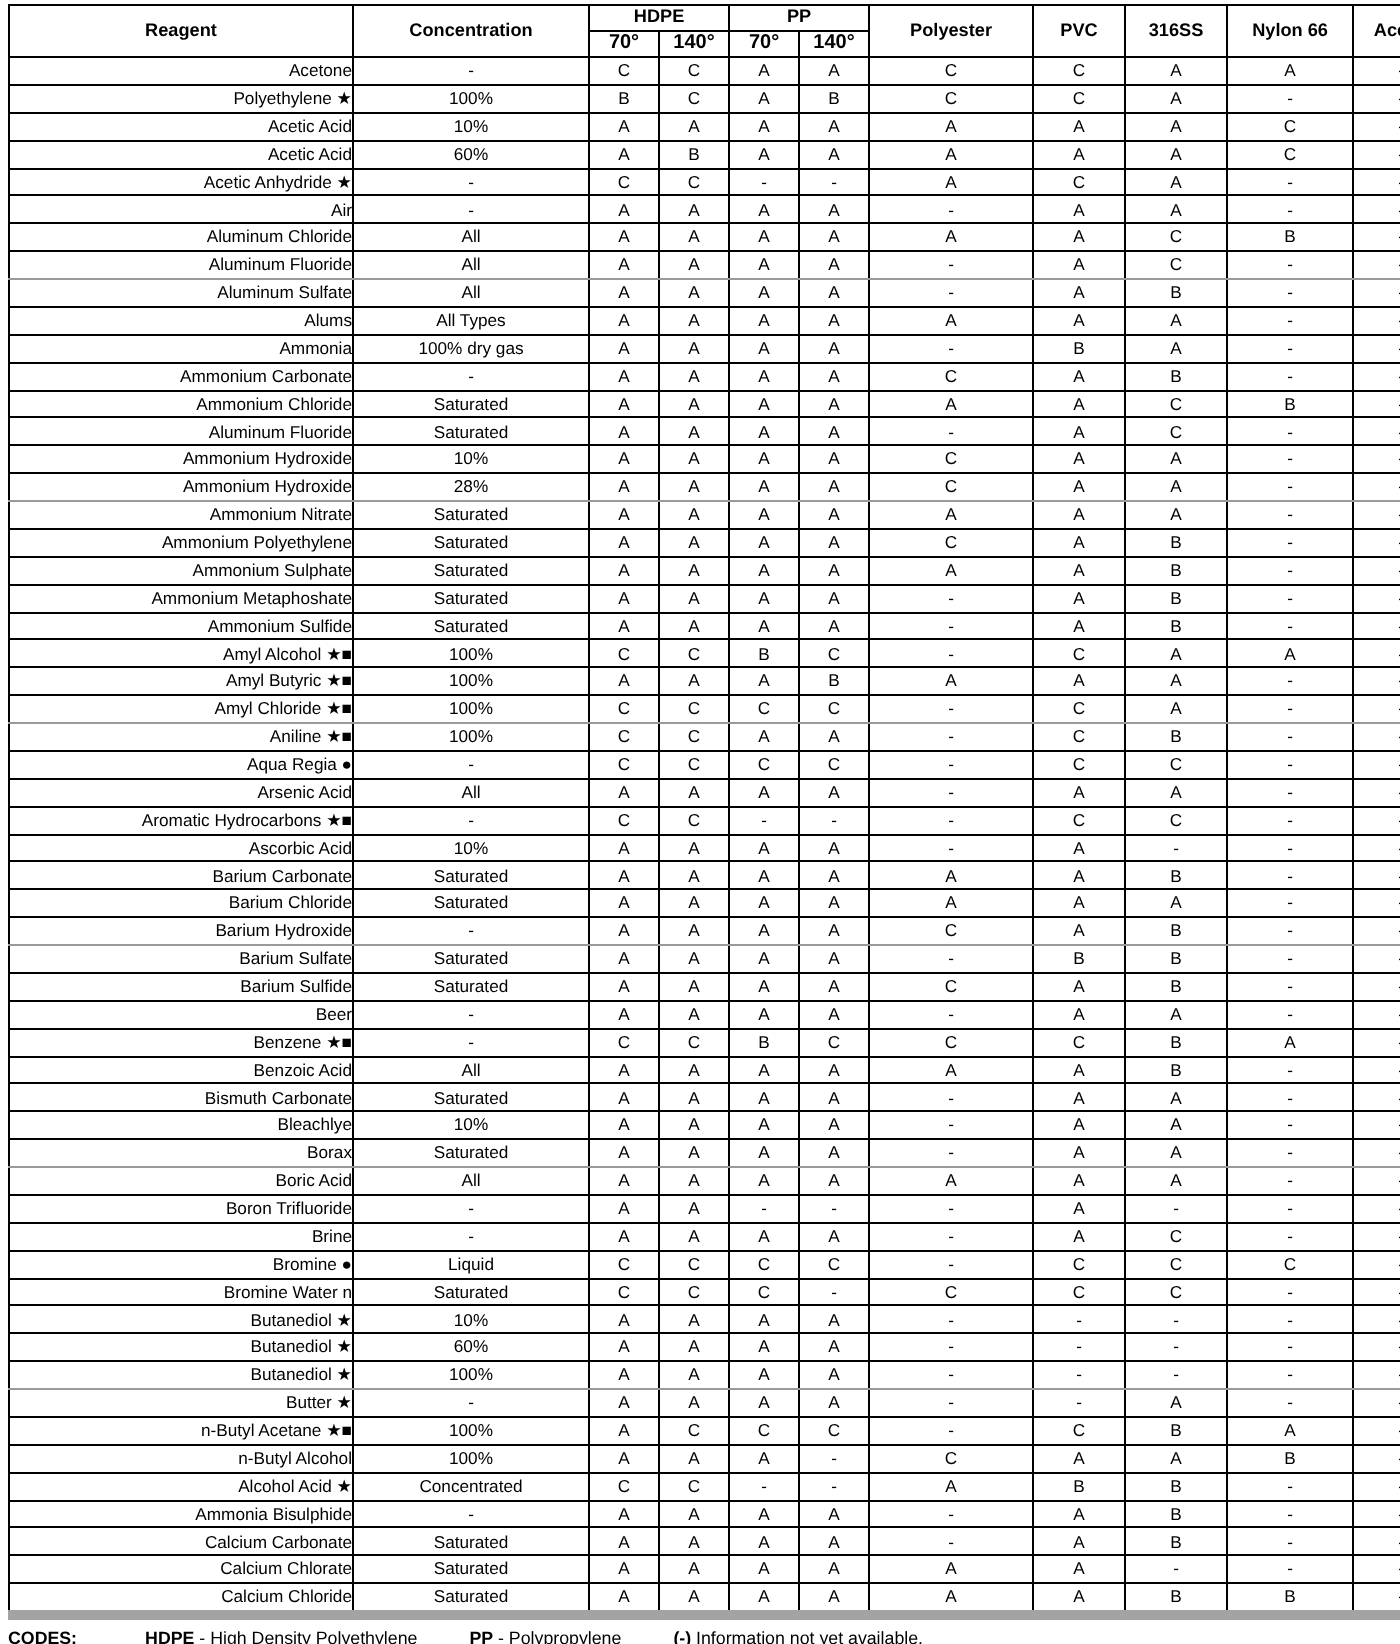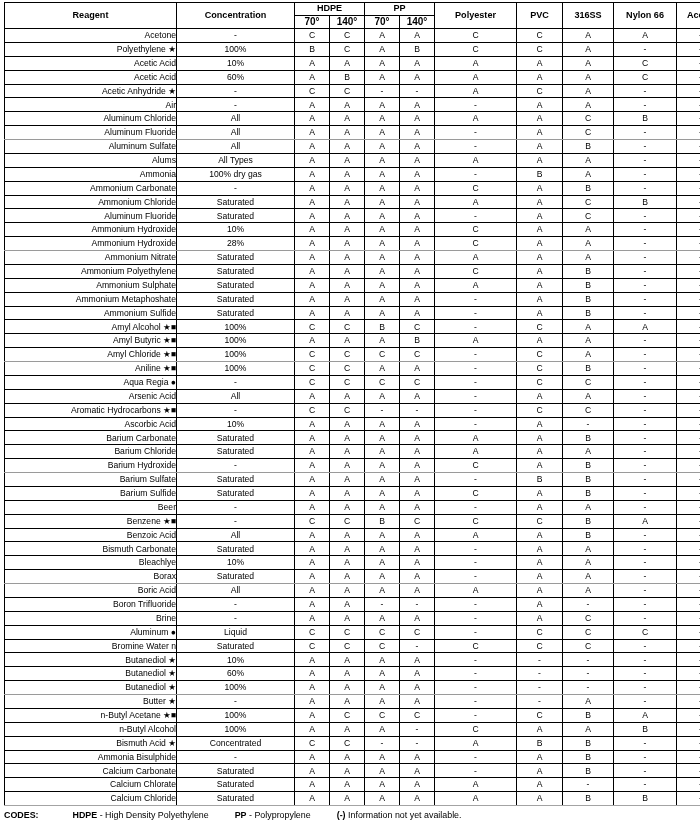--- a/index.html
+++ b/index.html
@@ -66,21 +66,21 @@
     border-right: 1px solid #000;
     border-top: none;
     border-bottom: none;
     white-space: nowrap;
     overflow: hidden;
   }
   tbody tr.sep td {
     border-bottom: 1px solid #9a9a9a;
   }
   tbody tr:last-child td {
-    border-bottom: 1px solid #a3a3a3;
+    border-bottom: 5px solid #a3a3a3;
   }
   td.reagent {
     text-align: right;
     padding-left: 3px;
   }
   td.conc {
     text-align: center;
   }
   td.val {
     text-align: center;
@@ -705,21 +705,21 @@
           <td class="val">A</td>
           <td class="val">A</td>
           <td class="val">A</td>
           <td class="val">-</td>
           <td class="val">A</td>
           <td class="val">C</td>
           <td class="val">-</td>
           <td class="val">-</td>
         </tr>
         <tr>
-          <td class="reagent">Aluminum ●</td>
+          <td class="reagent">Bromine ●</td>
           <td class="conc">Liquid</td>
           <td class="val">C</td>
           <td class="val">C</td>
           <td class="val">C</td>
           <td class="val">C</td>
           <td class="val">-</td>
           <td class="val">C</td>
           <td class="val">C</td>
           <td class="val">C</td>
           <td class="val">-</td>
@@ -809,21 +809,21 @@
           <td class="val">A</td>
           <td class="val">A</td>
           <td class="val">-</td>
           <td class="val">C</td>
           <td class="val">A</td>
           <td class="val">A</td>
           <td class="val">B</td>
           <td class="val">-</td>
         </tr>
         <tr>
-          <td class="reagent">Bismuth Acid ★</td>
+          <td class="reagent">Alcohol Acid ★</td>
           <td class="conc">Concentrated</td>
           <td class="val">C</td>
           <td class="val">C</td>
           <td class="val">-</td>
           <td class="val">-</td>
           <td class="val">A</td>
           <td class="val">B</td>
           <td class="val">B</td>
           <td class="val">-</td>
           <td class="val">-</td>

